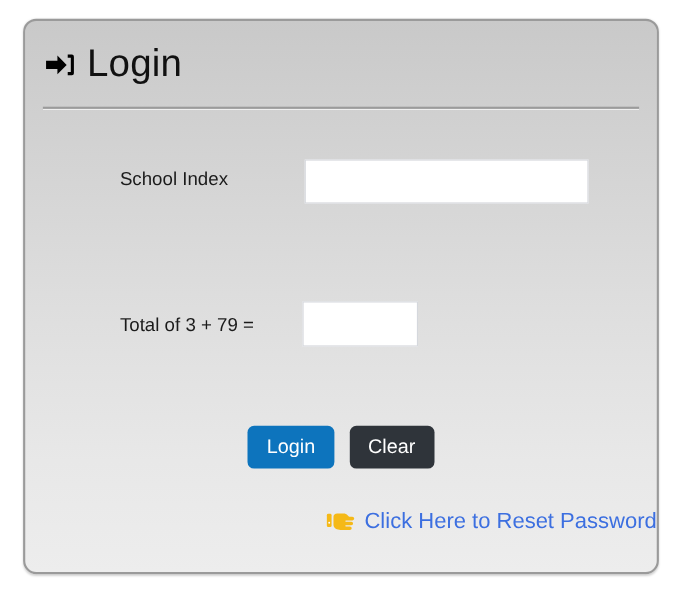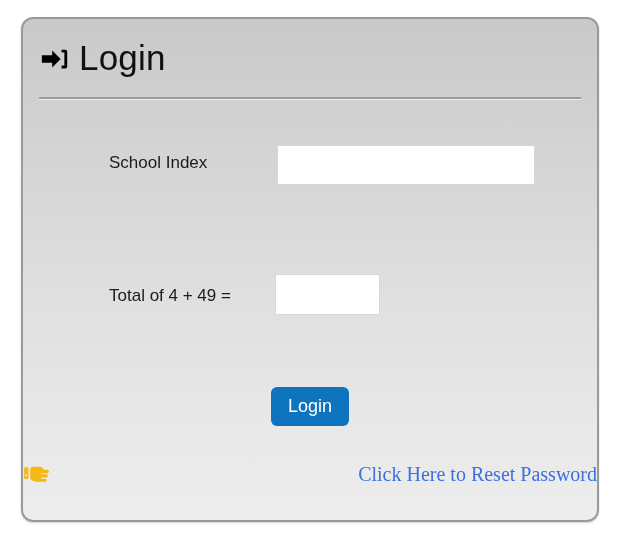--- a/index.html
+++ b/index.html
@@ -143,23 +143,22 @@
   .btn-login { background: #0d74bd; }
   .btn-clear { background: #2f343a; }
 
   
   .reset-row {
     position: absolute;
     top: 343px;
     left: 0;
     right: 0;
     display: flex;
-    justify-content: space-between;
+    justify-content: flex-end;
     align-items: center;
-    font-family: Liberation Serif, serif;
   }
   .hand-icon {
     width: 28px;
     height: 24px;
     margin-right: 7px;
     display: block;
   }
   .reset-link {
     font-size: 20px;
     color: #3c6fe0;
@@ -183,26 +182,27 @@
 
   <div class="form-body">
 
     <div class="form-row row-school">
       <span class="field-label">School Index</span>
       <input class="text-input" type="text" value="" style="">
     </div>
 
 
     <div class="form-row row-captcha">
-      <span class="captcha-question">Total of 4 + 49 =</span>
+      <span class="captcha-question">Total of 3 + 79 =</span>
       <input class="text-input captcha-input" type="text" value="" style="">
     </div>
 
     <div class="button-row">
       <button class="btn btn-login">Login</button>
+      <button class="btn btn-clear">Clear</button>
     </div>
 
     <div class="reset-row">
       <svg class="hand-icon" viewBox="0 0 32 28">
         <rect x="1" y="6" width="5" height="14" rx="1.5" fill="#f5b917"></rect>
         <circle cx="3.5" cy="15.5" r="1" fill="#ffffff"></circle>
         <path d="M8 9 c0-2 1.5-3.5 4-3.5 h7 c1.6 0 2.6 0.6 3.4 1.4 l2.2 2.1 h3.3 c1.2 0 2.1 0.9 2.1 2 0 1.1-0.9 2-2.1 2 h-6.6 c-0.5 0-0.8 0.3-0.8 0.7 0 0.4 0.3 0.7 0.8 0.7 h5.6 c1.1 0 1.9 0.8 1.9 1.8 0 1-0.8 1.8-1.9 1.8 h-5.6 c-0.5 0-0.8 0.3-0.8 0.7 0 0.4 0.3 0.7 0.8 0.7 h4.1 c1.1 0 1.9 0.8 1.9 1.8 0 1-0.8 1.8-1.9 1.8 h-9.9 c-3.3 0-7.5-1.6-7.5-5.4 z" fill="#f5b917"></path>
       </svg>
       <a class="reset-link" href="#">Click Here to Reset Password</a>
     </div>

